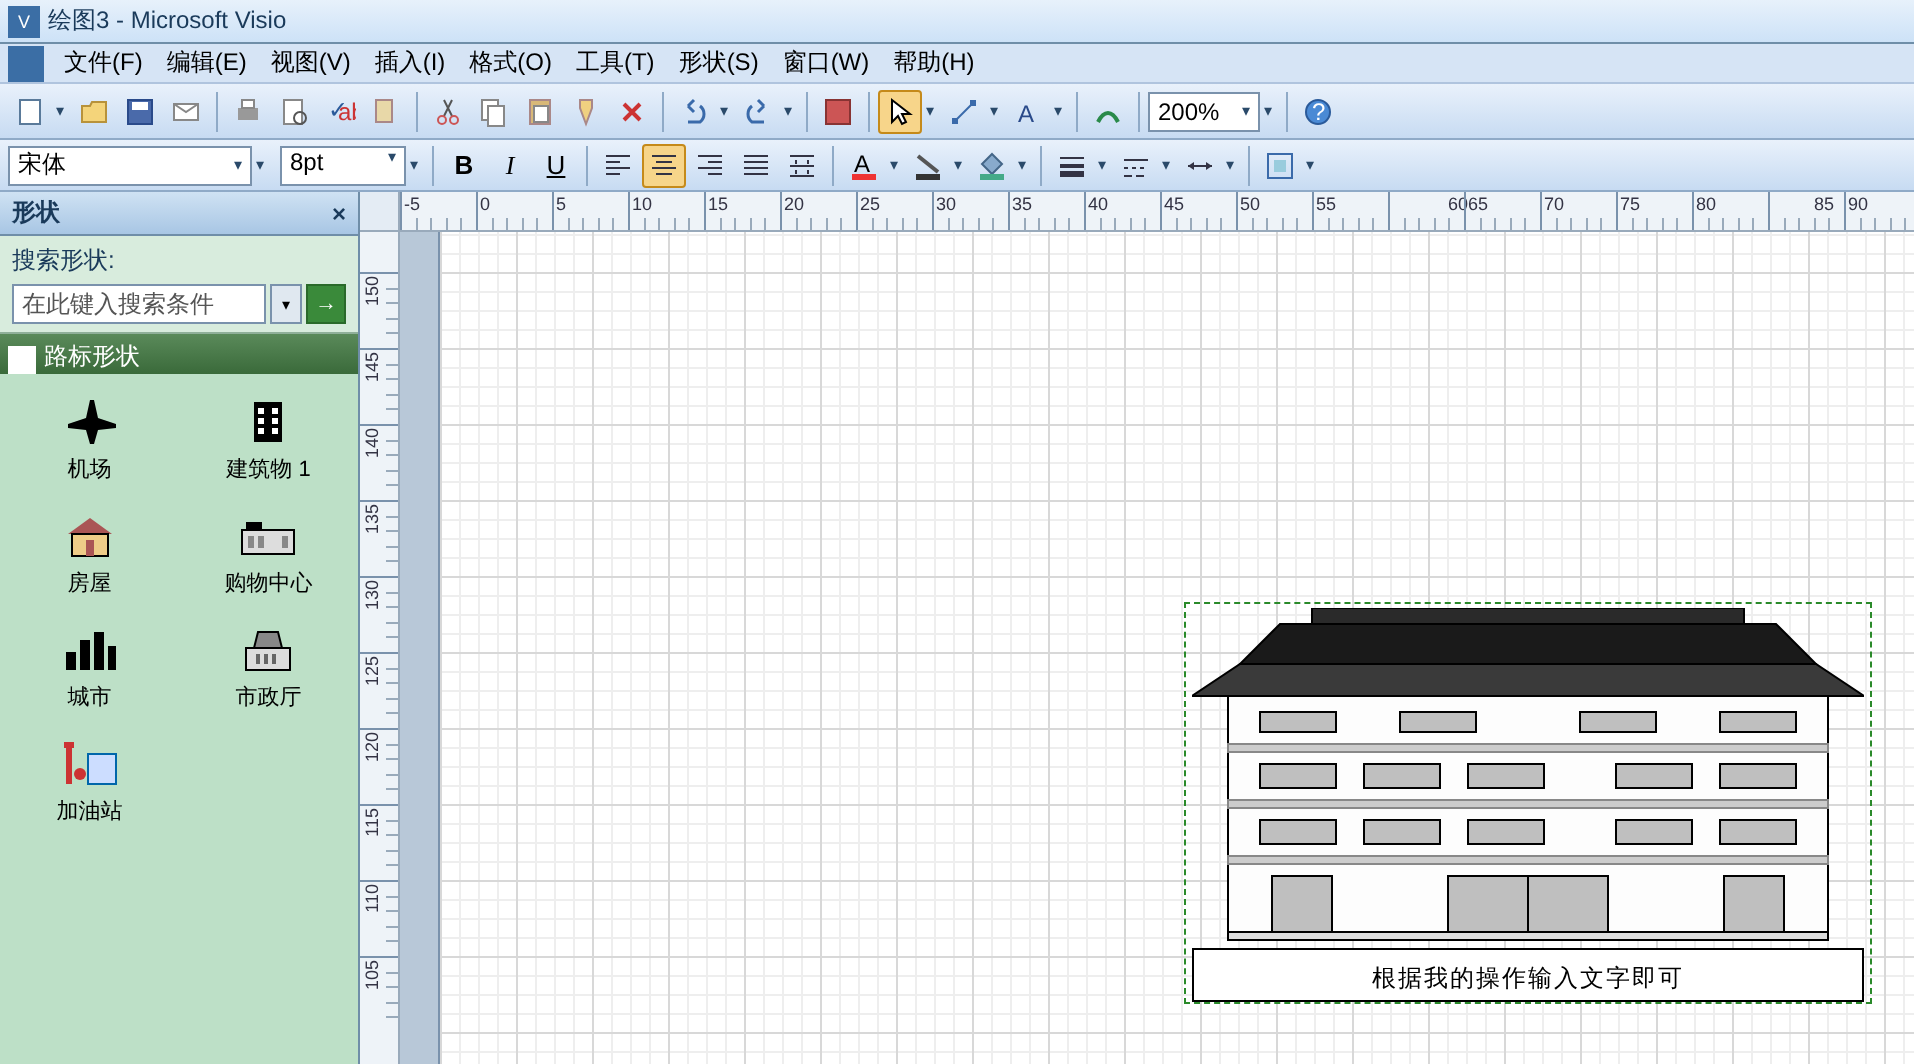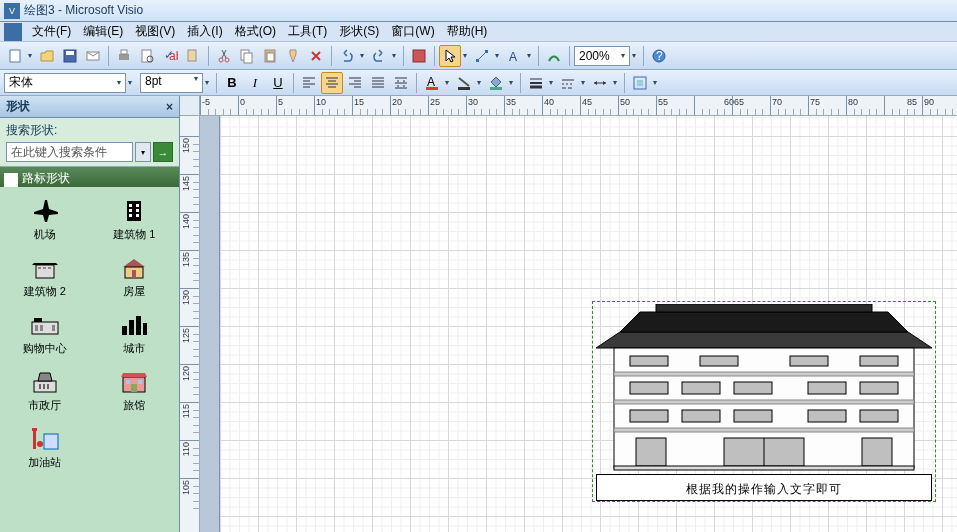--- a/index.html
+++ b/index.html
@@ -368,32 +368,20 @@
                 <rect x="17" y="11" width="3" height="3" fill="#fff"></rect>
                 <rect x="10" y="16" width="3" height="3" fill="#fff"></rect>
                 <rect x="17" y="16" width="3" height="3" fill="#fff"></rect>
               </svg>
             </div>
             <div class="shape-label">建筑物 1</div>
           </div>
           <div class="shape-cell">
             <div class="shape-icon">
               <svg width="30" height="26">
-                <polygon points="4,8 26,8 28,10 2,10" fill="#000"></polygon>
-                <rect x="6" y="10" width="18" height="13" fill="#ddd" stroke="#000"></rect>
-                <rect x="8" y="12" width="3" height="2" fill="#888"></rect>
-                <rect x="13" y="12" width="3" height="2" fill="#888"></rect>
-                <rect x="18" y="12" width="3" height="2" fill="#888"></rect>
-              </svg>
-            </div>
-            <div class="shape-label">建筑物 2</div>
-          </div>
-          <div class="shape-cell">
-            <div class="shape-icon">
-              <svg width="30" height="26">
                 <polygon points="15,4 26,12 4,12" fill="#a55"></polygon>
                 <rect x="6" y="12" width="18" height="11" fill="#ec8" stroke="#000"></rect>
                 <rect x="13" y="15" width="4" height="8" fill="#a55"></rect>
               </svg>
             </div>
             <div class="shape-label">房屋</div>
           </div>
           <div class="shape-cell">
             <div class="shape-icon">
               <svg width="30" height="26">
@@ -421,32 +409,20 @@
             <div class="shape-icon">
               <svg width="30" height="26">
                 <rect x="4" y="12" width="22" height="11" fill="#ddd" stroke="#000"></rect>
                 <polygon points="10,4 20,4 22,12 8,12" fill="#888" stroke="#000"></polygon>
                 <rect x="9" y="15" width="2" height="5" fill="#666"></rect>
                 <rect x="13" y="15" width="2" height="5" fill="#666"></rect>
                 <rect x="17" y="15" width="2" height="5" fill="#666"></rect>
               </svg>
             </div>
             <div class="shape-label">市政厅</div>
-          </div>
-          <div class="shape-cell">
-            <div class="shape-icon">
-              <svg width="30" height="26">
-                <rect x="4" y="8" width="22" height="15" fill="#e99" stroke="#000"></rect>
-                <polygon points="2,8 28,8 26,4 4,4" fill="#c55"></polygon>
-                <rect x="7" y="11" width="4" height="4" fill="#9cf"></rect>
-                <rect x="19" y="11" width="4" height="4" fill="#9cf"></rect>
-                <rect x="12" y="15" width="6" height="8" fill="#8a5"></rect>
-              </svg>
-            </div>
-            <div class="shape-label">旅馆</div>
           </div>
           <div class="shape-cell">
             <div class="shape-icon">
               <svg width="30" height="26">
                 <rect x="14" y="8" width="14" height="15" fill="#cdf" stroke="#06a"></rect>
                 <rect x="3" y="4" width="3" height="19" fill="#c33"></rect>
                 <rect x="2" y="2" width="5" height="3" fill="#c33"></rect>
                 <circle cx="10" cy="18" r="3" fill="#c33"></circle>
               </svg>
             </div>

